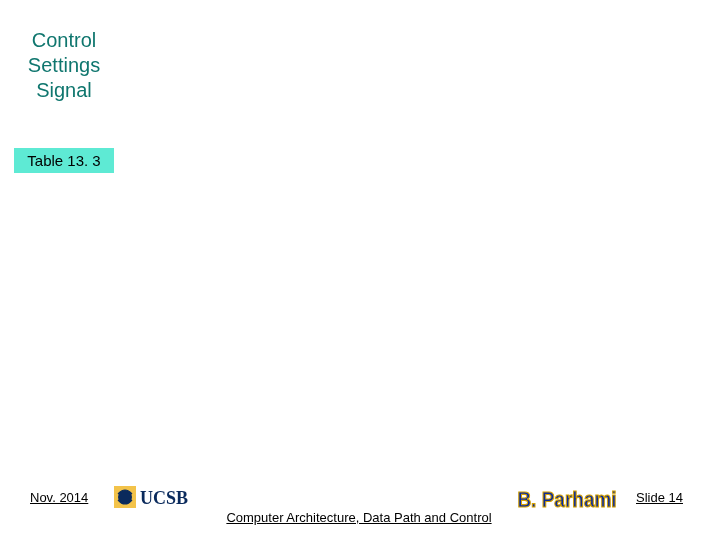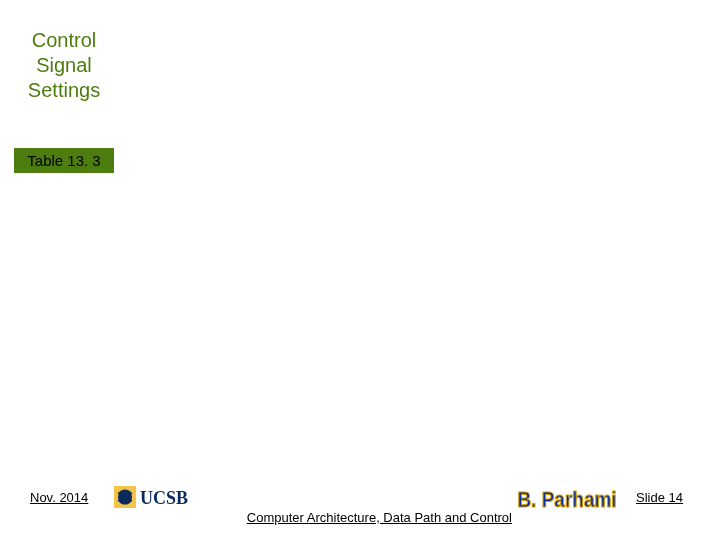--- a/index.html
+++ b/index.html
@@ -12,29 +12,29 @@
       overflow: hidden;
     }
     .title-block {
       position: absolute;
       top: 28px;
       left: 14px;
       width: 100px;
       text-align: center;
       font-size: 20px;
       line-height: 1.25;
-      color: #4d7c0f;
+      color: #0f766e;
     }
     .table-caption {
       position: absolute;
       top: 148px;
       left: 14px;
       width: 100px;
       padding: 4px 0;
-      background: #4d7c0f;
+      background: #5eead4;
       text-align: center;
       font-size: 15px;
       color: #000;
     }
     .footer {
       position: absolute;
       bottom: 18px;
       left: 0;
       width: 100%;
       height: 50px;
@@ -52,21 +52,21 @@
       margin-left: 4px;
       width: 82px;
       height: 30px;
       display: inline-flex;
       align-items: center;
       justify-content: center;
       text-align: center;
     }
     .footer-title {
       flex: 1;
-      text-align: right;
+      text-align: center;
       font-size: 13px;
       padding-left: 10px;
       margin-top: 40px;
     }
     .parhami-logo {
       width: 110px;
       height: 30px;
       display: inline-flex;
       align-items: center;
       justify-content: center;
@@ -76,22 +76,22 @@
       text-align: left;
       margin-right: 14px;
       margin-left: 14px;
     }
   </style>
 </head>
 <body>
 
 <div class="title-block">
   <div>Control</div>
+  <div>Settings</div>
   <div>Signal</div>
-  <div>Settings</div>
 </div>
 
 <div class="table-caption">Table 13. 3</div>
 
 <div class="footer">
   <div class="footer-date">Nov. 2014</div>
 
   <span class="ucsb-logo">
     <svg viewBox="0 0 82 30" width="82" height="30">
       <rect x="0" y="4" width="22" height="22" fill="#f3c34a"></rect>

